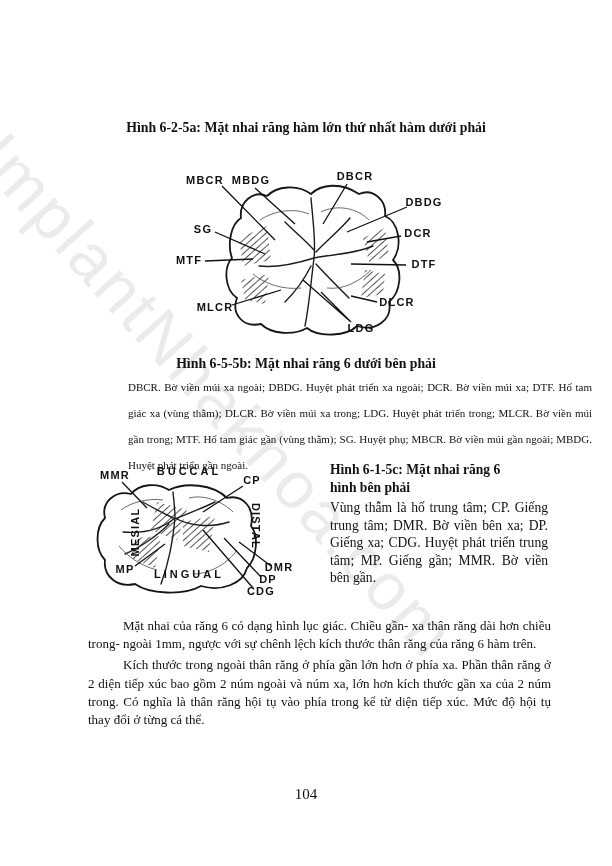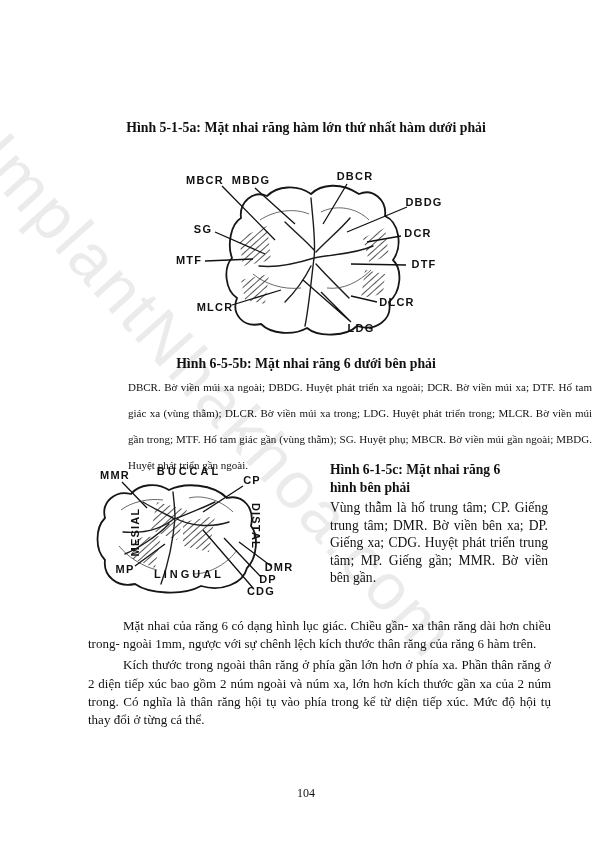--- a/index.html
+++ b/index.html
@@ -32,21 +32,21 @@
   }
   .fig-c-col .cap{font-weight:bold;text-align:left;line-height:18px;}
   .fig-c-col .leg{text-align:justify;margin-top:2px;}
   .body-text{
     position:absolute;left:88px;top:617px;width:463px;
     font-size:13px;line-height:18.2px;text-align:justify;
   }
   .body-text p{margin:0 0 3px 0;text-indent:35px;}
   .page-number{
     position:absolute;left:0;top:786px;width:612px;text-align:center;
-    font-size:12px;
+    font-size:15px;
   }
   svg.diagram{position:absolute;}
   .d1{left:135px;top:162px;}
   .d2{left:65px;top:458px;}
   .lbl{
     font-family:"Liberation Sans", sans-serif;font-weight:bold;
     font-size:11px;letter-spacing:1.2px;fill:#111;
   }
   .lbl-wide{letter-spacing:3px;}
   .leader{stroke:#111;stroke-width:1.3;fill:none;}
@@ -56,21 +56,21 @@
 </style>
 </head>
 <body>
 
 <div class="page">
 
   <div class="watermark">ImplantNhakhoa.com</div>
 
   <div class="content">
 
-    <div class="fig-title title-a">Hình 5-1-5a: Mặt nhai răng hàm lớn thứ nhất hàm dưới phải</div>
+    <div class="fig-title title-a">Hình 6-2-5a: Mặt nhai răng hàm lớn thứ nhất hàm dưới phải</div>
 
     <svg class="diagram d1" width="340" height="192" viewBox="0 0 340 192" xmlns="http://www.w3.org/2000/svg">
       <defs>
         <pattern id="dots" width="4" height="4" patternUnits="userSpaceOnUse">
           <circle cx="1" cy="1" r="0.6" fill="#8a8a8a"></circle>
           <circle cx="3" cy="3" r="0.5" fill="#9a9a9a"></circle>
         </pattern>
         <pattern id="hatch" width="5" height="5" patternUnits="userSpaceOnUse" patternTransform="rotate(48)">
           <line x1="0" y1="0" x2="0" y2="5" stroke="#1c1c1c" stroke-width="1.5"></line>
         </pattern>

